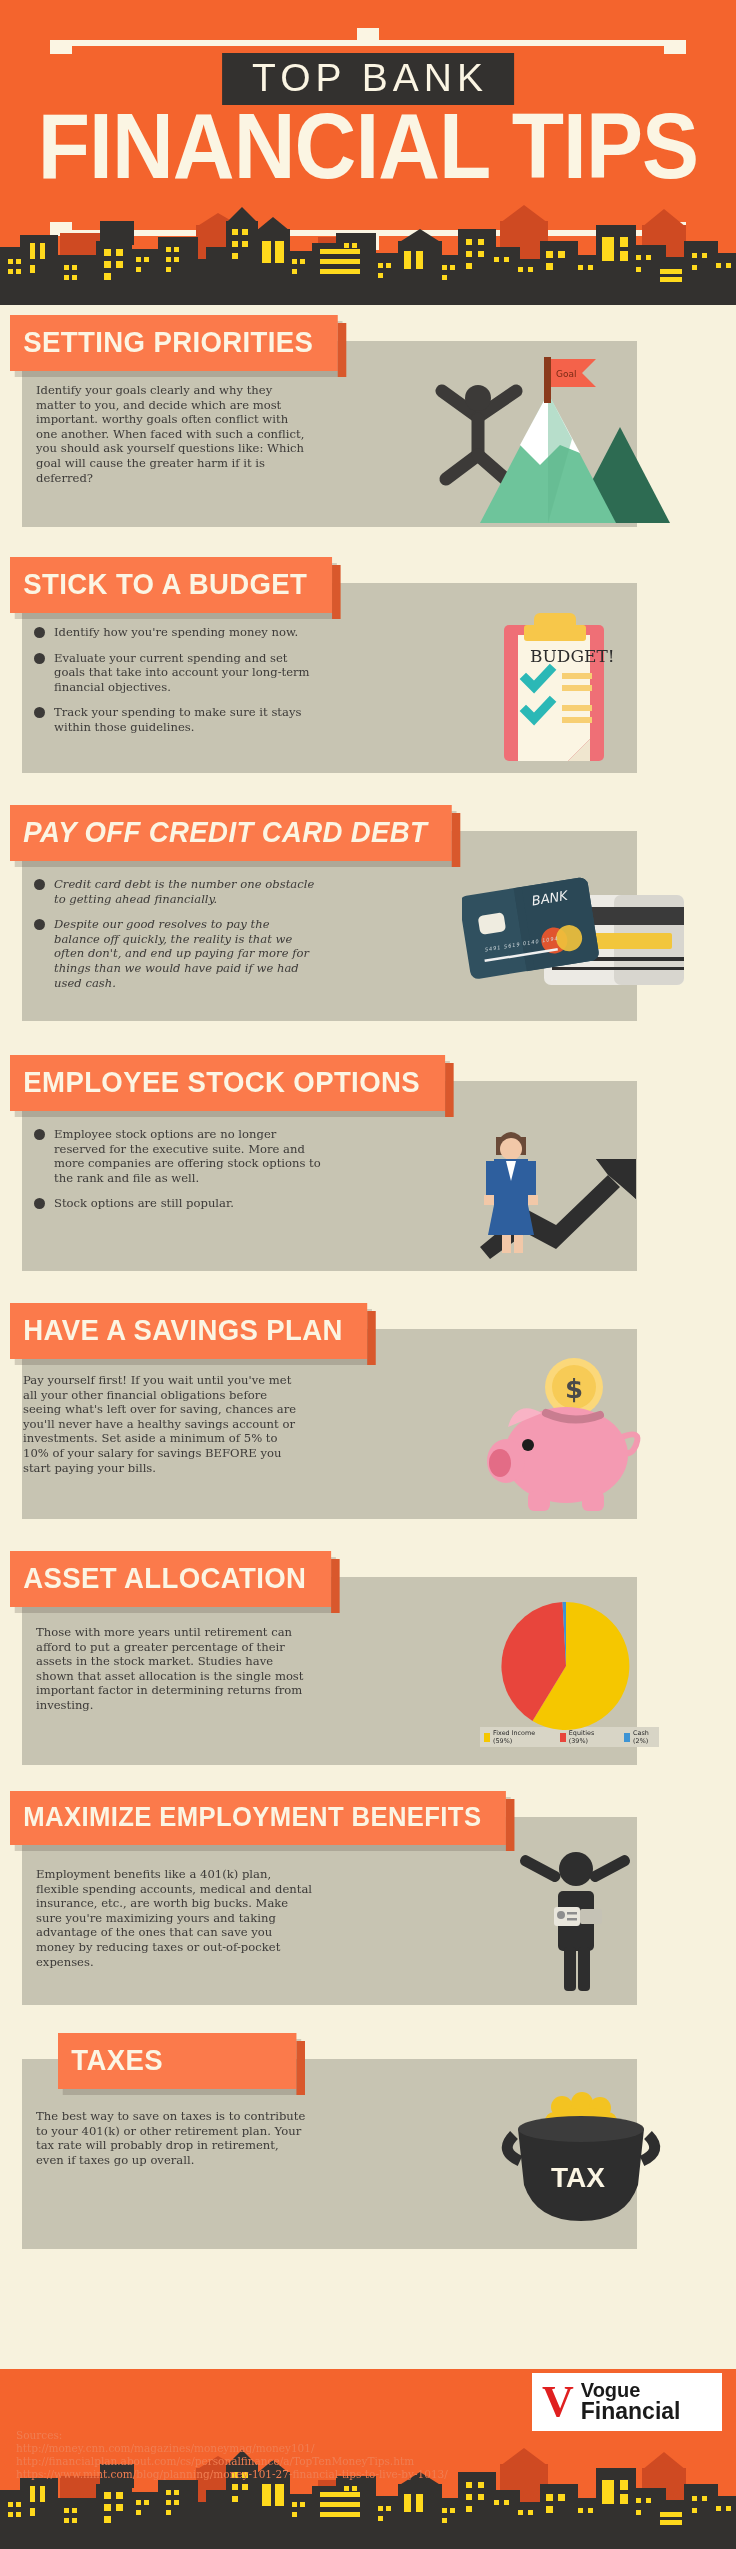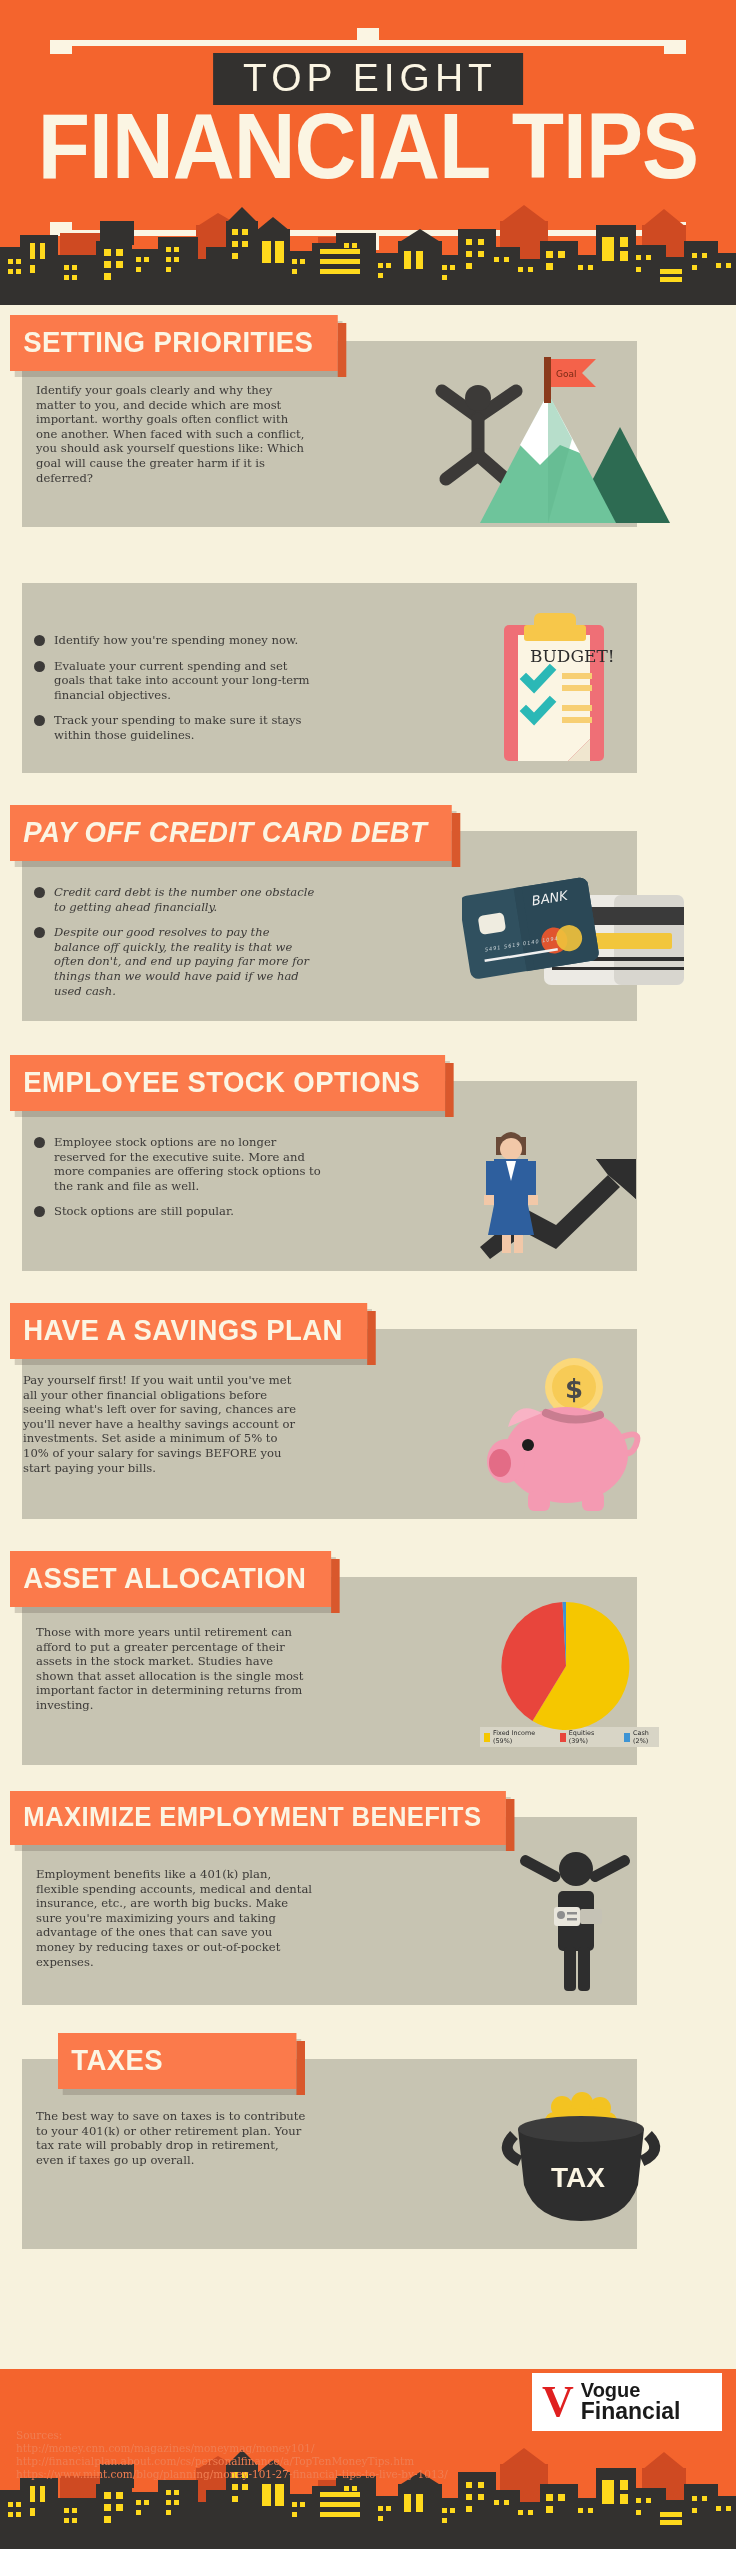--- a/index.html
+++ b/index.html
@@ -120,21 +120,21 @@
     background: #d9582c;
   }
   .body-text {
     position: absolute;
     color: #3c3a38;
     font-family: "DejaVu Serif", "Liberation Serif", serif;
     font-size: 11.6px;
     line-height: 1.26;
     z-index: 2;
   }
-  ul.bullets { list-style: none; margin-top: 8px; }
+  ul.bullets { list-style: none; }
   ul.bullets li {
     position: relative;
     padding-left: 22px;
     margin-bottom: 11px;
   }
   ul.bullets li::before {
     content: "";
     position: absolute;
     left: 2px; top: 2px;
     width: 11px; height: 11px;
@@ -211,21 +211,21 @@
   .pie-legend .sw { width: 9px; height: 9px; display: inline-block; }
 </style>
 </head>
 <body>
 
 <div class="page">
 
   <div class="header">
     <div class="rule-top"></div>
     <div class="tab-top"></div>
-    <div class="title-eyebrow">TOP EIGHT</div>
+    <div class="title-eyebrow">TOP BANK</div>
     <div class="title-main">FINANCIAL TIPS</div>
     <div class="rule-bottom"></div>
     <div class="tab-bottom"></div>
 
     <div class="skyline-wrap">
       <svg viewBox="0 0 736 120" width="736" height="120" preserveAspectRatio="none">
 
         <g fill="#cf4a22">
           <rect x="60" y="48" width="42" height="72"></rect>
           <rect x="196" y="40" width="46" height="80"></rect>
@@ -378,20 +378,23 @@
 
         <rect x="124" y="4" width="7" height="46" fill="#8a3a1c"></rect>
         <polygon points="131,6 176,6 162,20 176,34 131,34" fill="#f4624a"></polygon>
         <text x="136" y="24" font-family="DejaVu Sans, sans-serif" font-size="9" fill="#7a2a15">Goal</text>
       </svg>
     </div>
   </div>
 
   <div class="section" style="height:248px;">
     <div class="panel" style="top:36px;height:190px;"></div>
+    <div class="heading-wrap" style="left:10px;top:10px;">
+      <div class="heading">STICK TO A BUDGET</div>
+    </div>
     <ul class="bullets body-text" style="left:32px;top:78px;width:282px;">
       <li>Identify how you're spending money now.</li>
       <li>Evaluate your current spending and set goals that take into account your long-term financial objectives.</li>
       <li>Track your spending to make sure it stays within those guidelines.</li>
     </ul>
     <div class="art" style="left:470px;top:60px;">
       <svg width="200" height="160" viewBox="0 0 200 160">
         <rect x="34" y="18" width="100" height="136" rx="5" fill="#ef6f76"></rect>
         <rect x="48" y="28" width="72" height="126" fill="#fbf5e3"></rect>
         <rect x="64" y="6" width="42" height="26" rx="6" fill="#f7c74a"></rect>

